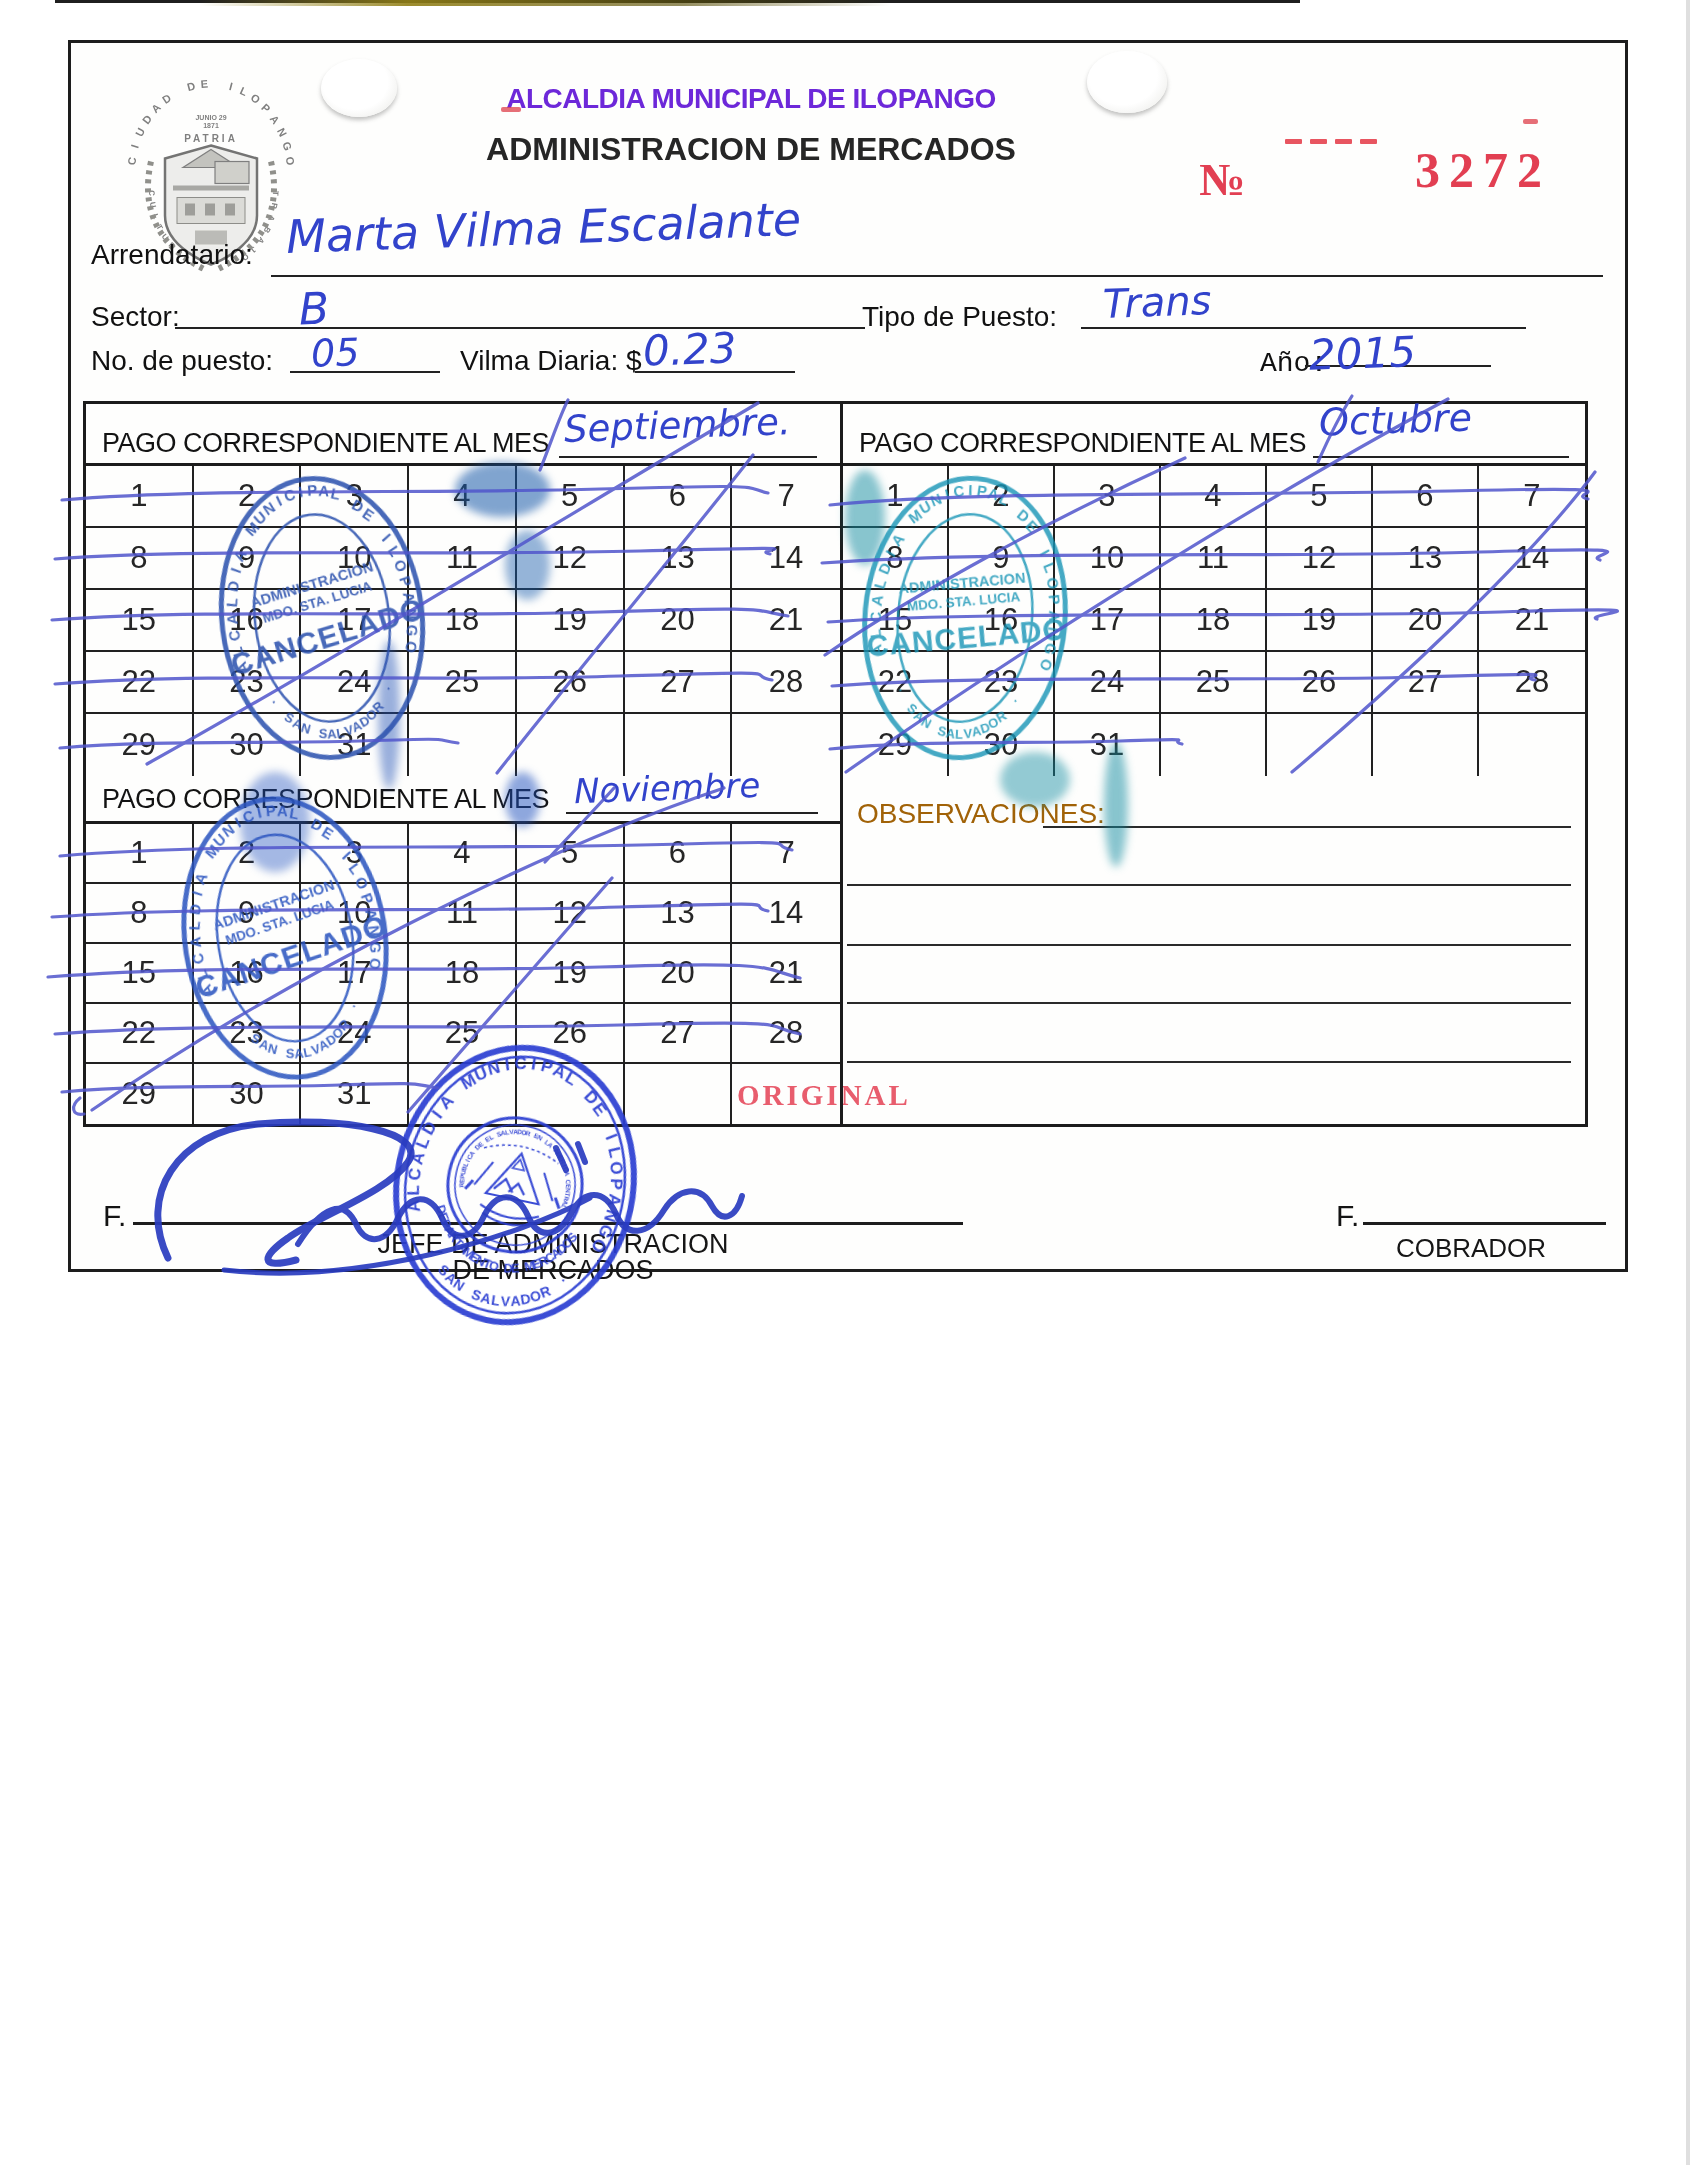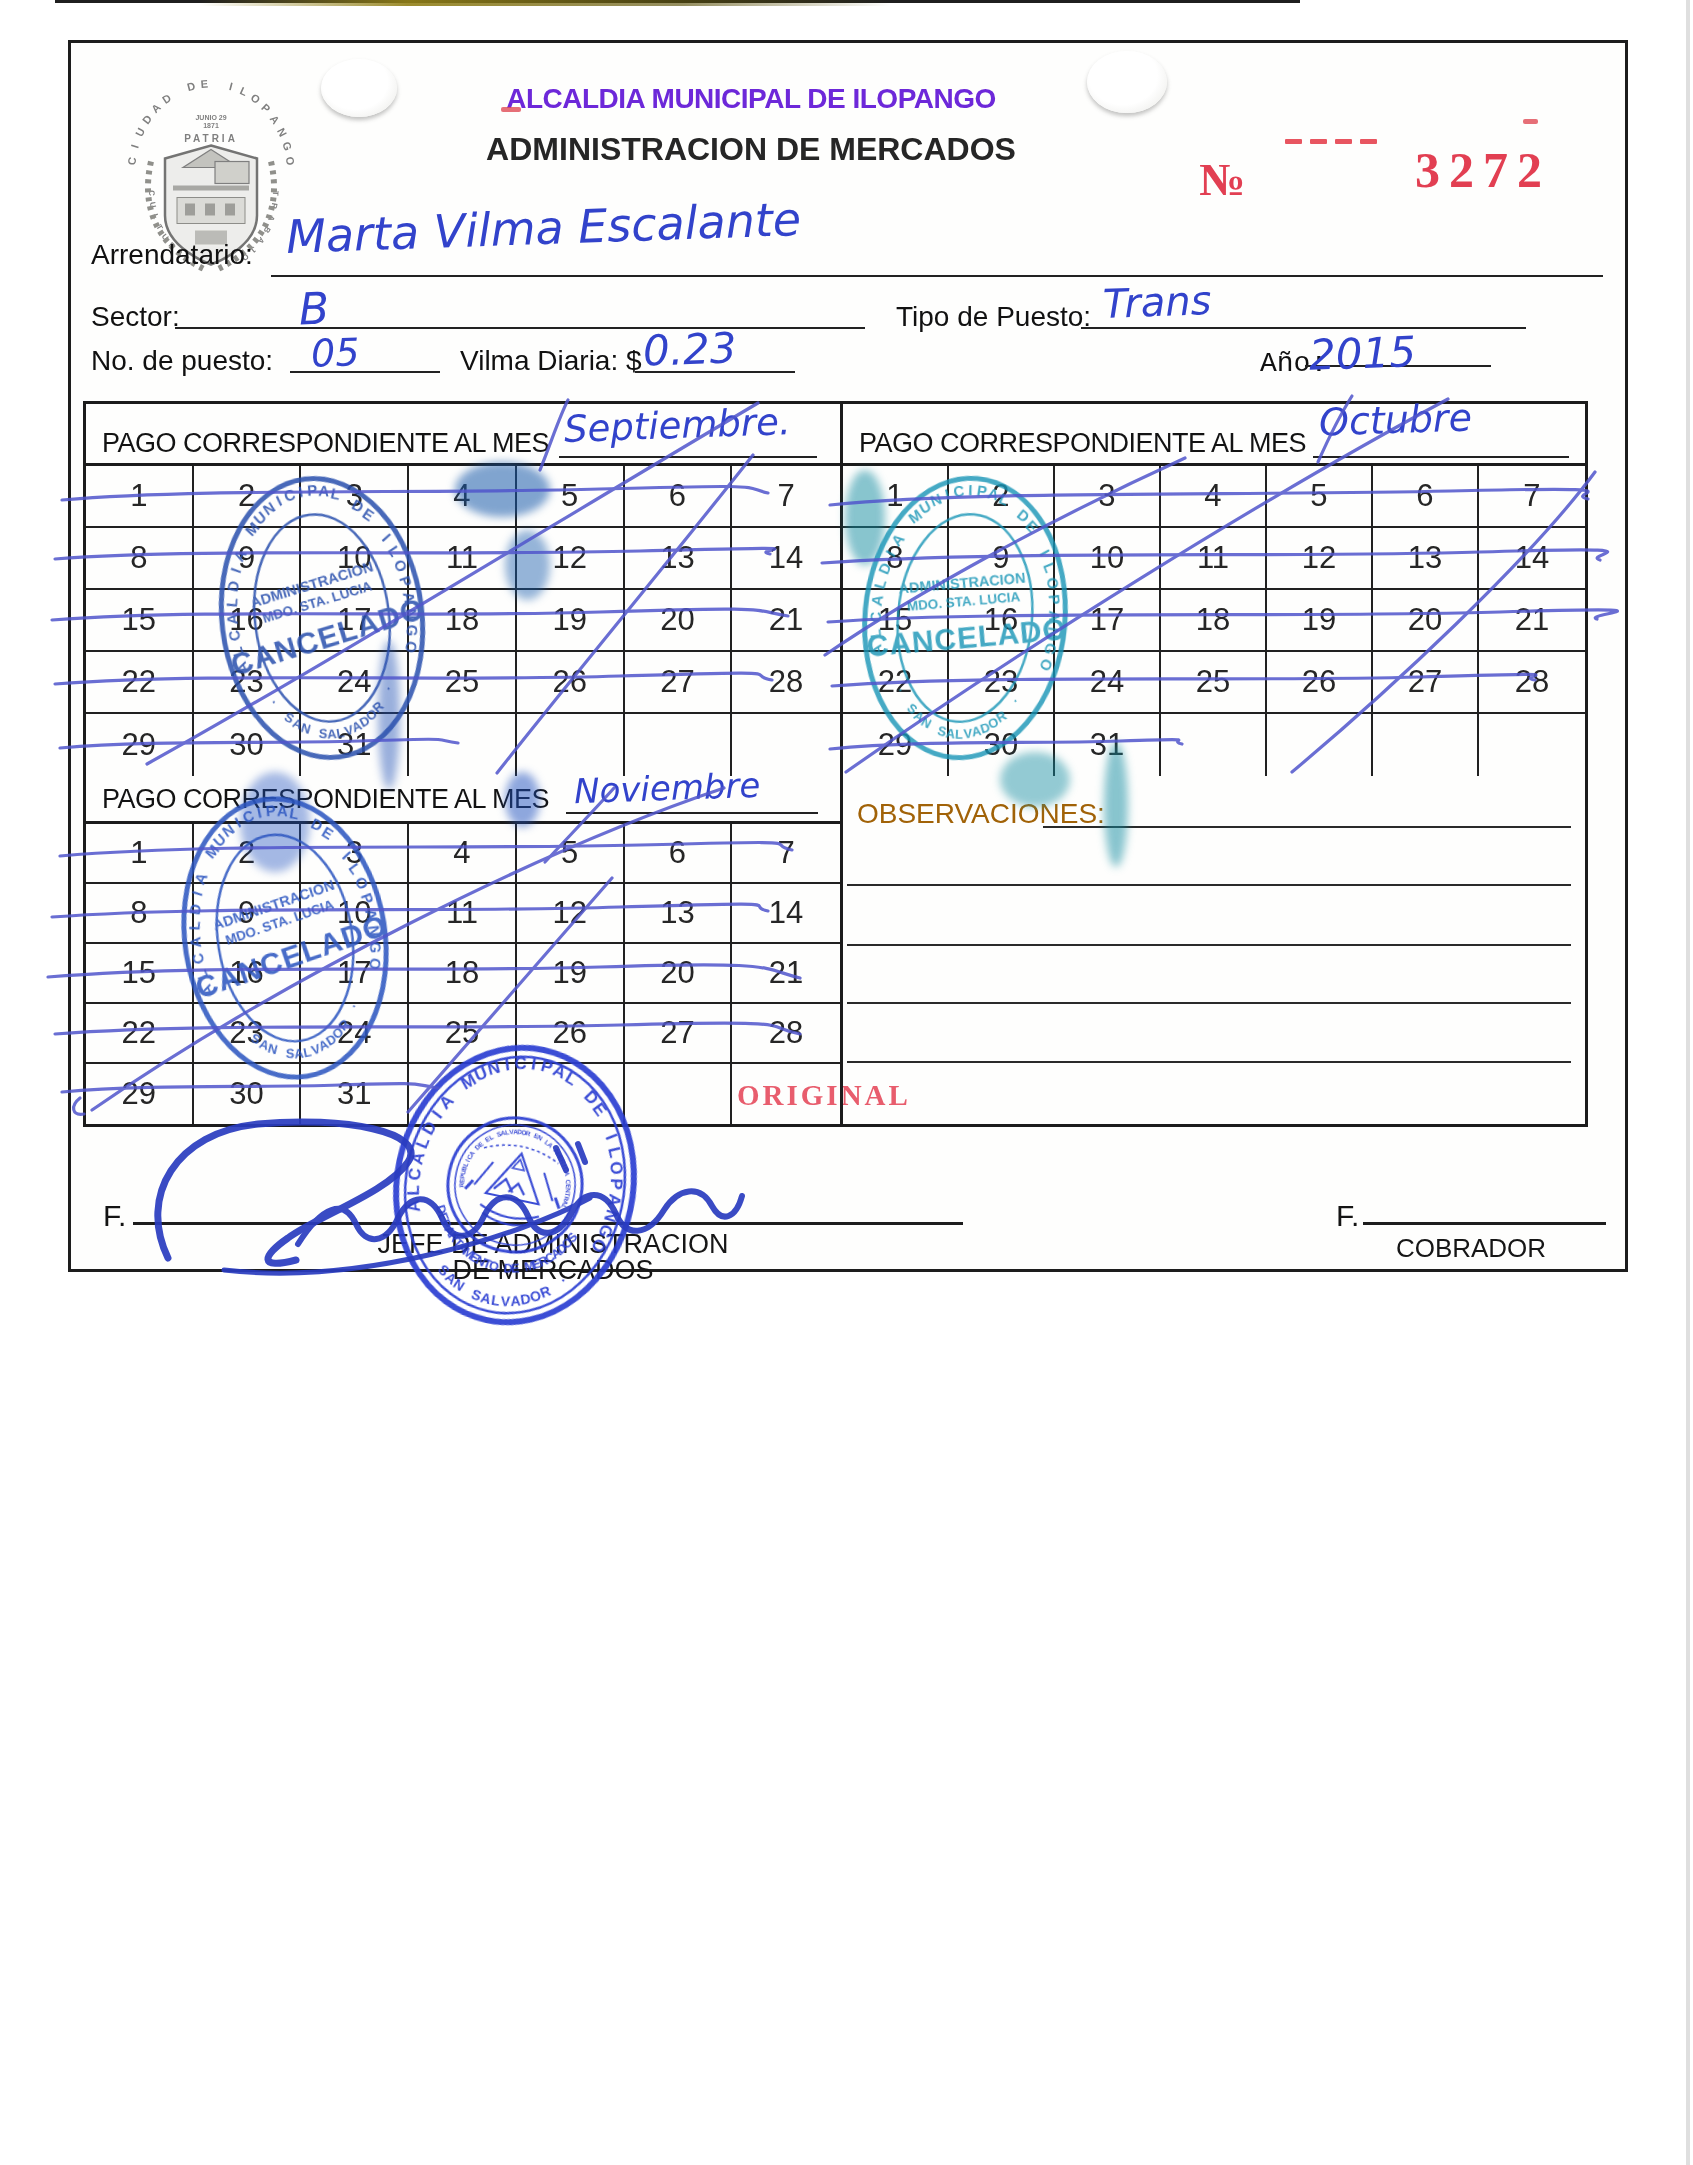--- a/index.html
+++ b/index.html
@@ -366,21 +366,21 @@
     </div>
 
     <div class="lbl" style="left:20px;top:196px;">Arrendatario:</div>
     <div class="uline" style="left:200px;top:232px;width:1332px;"></div>
     <div class="hw" style="left:215px;top:158px;font-size:46px;">Marta Vilma Escalante</div>
 
     <div class="lbl" style="left:20px;top:258px;">Sector:</div>
     <div class="uline" style="left:104px;top:284px;width:690px;"></div>
     <div class="hw" style="left:228px;top:240px;font-size:44px;">B</div>
 
-    <div class="lbl" style="left:825px;top:258px;">Tipo de Puesto:</div>
+    <div class="lbl" style="left:791px;top:258px;">Tipo de Puesto:</div>
     <div class="uline" style="left:1010px;top:284px;width:445px;"></div>
     <div class="hw" style="left:1032px;top:236px;font-size:40px;">Trans</div>
 
     <div class="lbl" style="left:20px;top:302px;">No. de puesto:</div>
     <div class="uline" style="left:219px;top:328px;width:150px;"></div>
     <div class="hw" style="left:240px;top:288px;font-size:38px;">05</div>
 
     <div class="lbl" style="left:389px;top:302px;">Vilma Diaria: $</div>
     <div class="uline" style="left:564px;top:328px;width:160px;"></div>
     <div class="hw" style="left:572px;top:282px;font-size:42px;">0.23</div>

